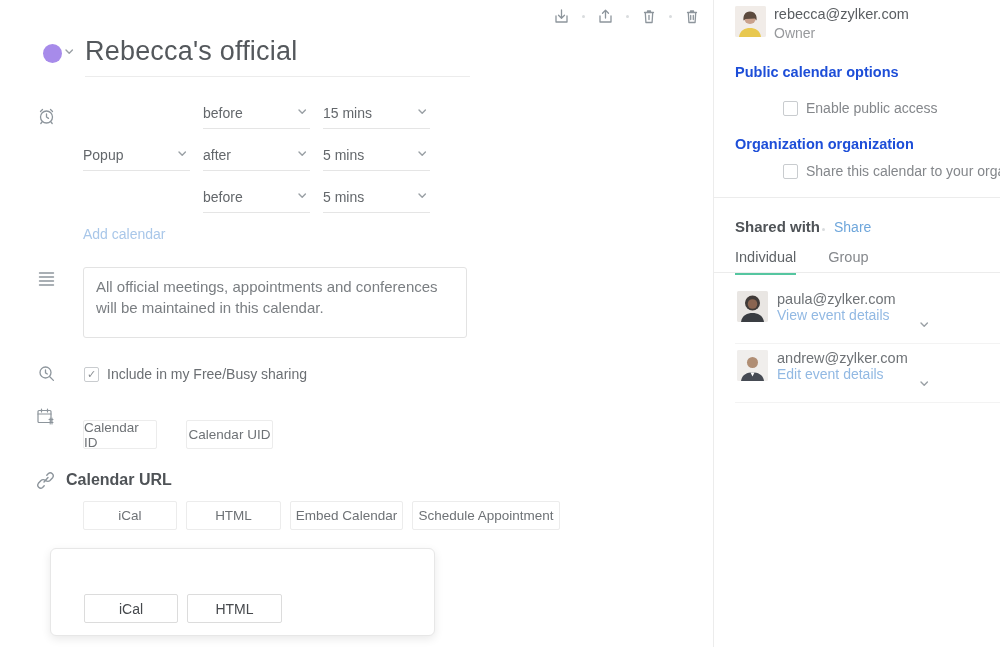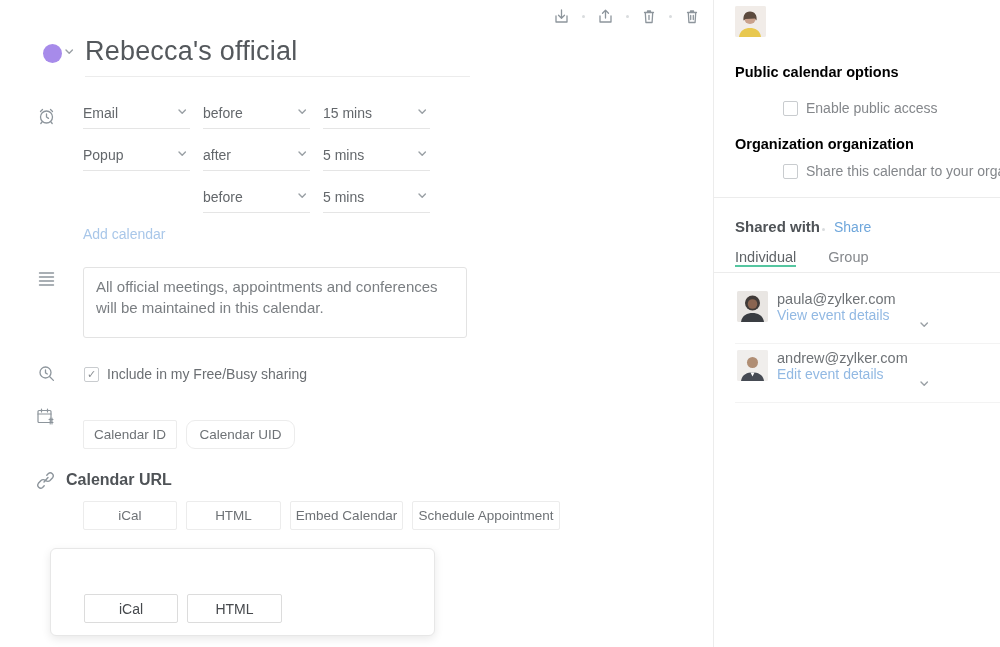--- a/index.html
+++ b/index.html
@@ -57,29 +57,29 @@
       border:1px solid #e7e7e7; border-radius:6px; box-shadow:0 3px 10px rgba(0,0,0,.09); }
   .btn.dark { border-color:#dcdcdc; color:#46494d; font-size:14px; }
 
   
   #side-rule { left:713px; top:0; width:1px; height:647px; background:#ececec; }
   .avatar { width:31px; height:31px; border-radius:2px; overflow:hidden; background:#efecea; position:relative; }
   .avatar svg { display:block; }
   #owner-block { top:6px; left:735px; display:flex; gap:8px; }
   #owner-email { font-size:14.5px; color:#5a5e62; }
   #owner-role { font-size:14px; color:#97999c; margin-top:3px; }
-  .side-heading { font-size:14.5px; font-weight:bold; color:#000000; position:absolute; left:735px; }
+  .side-heading { font-size:14.5px; font-weight:bold; color:#1d4ed8; position:absolute; left:735px; }
   .side-check { position:absolute; left:735px; display:flex; align-items:center; gap:8px;margin-left:48px; }
   .side-check .lbl { font-size:14px; color:#84878b; white-space:nowrap; }
   #shared-divider { top:197px; left:714px; width:286px; }
   #shared-heading { top:218px; left:735px; font-size:15px; font-weight:bold; color:#4f5357; }
   #shared-dot { top:228px; left:822px; }
   #share-link { top:219px; left:834px; font-size:14px; color:#6ea6db; cursor:pointer; }
   #tabs { top:249px; left:735px; display:flex; gap:32px; }
-  .tab { font-size:14.5px; color:#85888c; padding-bottom:2px; cursor:pointer; position:relative; }
+  .tab { font-size:14.5px; color:#85888c; padding-bottom:10px; cursor:pointer; position:relative; }
   .tab.active { color:#5f6367; }
   .tab.active::after { content:""; position:absolute; left:0; right:0; bottom:0; height:2px; background:#55c6a0; }
   #tabs-rule { top:272px; left:714px; width:286px; }
   .person { position:absolute; left:737px; display:flex; gap:9px; }
   .person .email { font-size:14.5px; color:#6e7276; }
   .person .perm { font-size:14px; color:#92b9e3; cursor:pointer; }
   .person-caret { position:absolute; left:920px; cursor:pointer; }
   .person-rule { left:735px; width:265px; background:#f3f3f3; }
 </style>
 </head>
@@ -135,28 +135,20 @@
   <div id="title-rule" class="abs hair"></div>
 
   <span id="alarm-icon" class="abs icon">
     <svg width="19" height="19" viewBox="0 0 19 19" fill="none" stroke="#8d959c" stroke-width="1.3" stroke-linecap="round">
         <circle cx="9.5" cy="10" r="6"></circle>
         <path d="M9.5 7v3l2 1.4"></path>
         <path d="M3.5 4.5l2-2M15.5 4.5l-2-2M5 15l-1.2 1.5M14 15l1.2 1.5"></path>
       </svg>
   </span>
 
-  <div class="sel" style="top:103px; left:83px;">
-      <span class="val">Email</span>
-      <span class="caret icon">
-        <svg width="9" height="7" viewBox="0 0 9 7">
-          <use href="#g-caret"></use>
-        </svg>
-      </span>
-    </div>
   <div class="sel" style="top:103px; left:203px;">
       <span class="val">before</span>
       <span class="caret icon">
         <svg width="9" height="7" viewBox="0 0 9 7">
           <use href="#g-caret"></use>
         </svg>
       </span>
     </div>
   <div class="sel" style="top:103px; left:323px;">
       <span class="val">15 mins</span>
@@ -230,22 +222,22 @@
     <span class="lbl">Include in my Free/Busy sharing</span>
   </div>
 
   <span id="calid-icon" class="abs icon">
     <svg width="19" height="19" viewBox="0 0 19 19" fill="none" stroke="#8d959c" stroke-width="1.2" stroke-linecap="round">
         <rect x="2" y="3.5" width="13" height="12" rx="1"></rect>
         <path d="M5.5 2v3M11.5 2v3M2 7h13"></path>
         <path d="M13 12.5h4M13 15.5h4M14.2 11v6M16 11v6" stroke-width="1.1"></path>
       </svg>
   </span>
-  <div class="btn" style="top:420px; left:83px; width:94px;">Calendar ID</div>
-  <div class="btn" style="top:420px; left:186px; width:109px;border-radius:9px;">Calendar UID</div>
+  <div class="btn" style="top:420px; left:83px; width:74px;">Calendar ID</div>
+  <div class="btn" style="top:420px; left:186px; width:87px;">Calendar UID</div>
 
   <span id="url-icon" class="abs icon">
     <svg width="19" height="19" viewBox="0 0 19 19" fill="none" stroke="#8d959c" stroke-width="1.4" stroke-linecap="round">
         <path d="M8 11l4-4.5"></path>
         <path d="M10.8 4.2l1.6-1.7a3 3 0 014.2 4.2l-2.6 2.8a3 3 0 01-4.3 0"></path>
         <path d="M8.2 14.8l-1.6 1.7a3 3 0 01-4.2-4.2L5 9.5a3 3 0 014.3 0"></path>
       </svg>
   </span>
   <div id="url-heading" class="abs">Calendar URL</div>
   <div class="btn" style="top:501px; left:83px;  width:94px;">iCal</div>
@@ -263,20 +255,24 @@
 
   <div id="owner-block" class="abs">
     <span class="avatar">
       <svg width="31" height="31" viewBox="0 0 31 31">
           <rect width="31" height="31" fill="#f1ece8"></rect>
           <circle cx="15" cy="12" r="6" fill="#c9a18c"></circle>
           <path d="M15 5.5c-5 0-7 4-6.5 9l2-1.5 9.5-.5 1.5 2c.8-5-1.5-9-6.5-9z" fill="#5c4a3e"></path>
           <path d="M4 31c1-7 6-9 11-9s10 2 11 9z" fill="#e8c84f"></path>
         </svg>
     </span>
+    <span>
+      <div id="owner-email">rebecca@zylker.com</div>
+      <div id="owner-role">Owner</div>
+    </span>
   </div>
 
   <div class="side-heading" style="top:64px;">Public calendar options</div>
   <div class="side-check" style="top:100px;">
     <span class="cbx"></span>
     <span class="lbl">Enable public access</span>
   </div>
 
   <div class="side-heading" style="top:136px;">Organization organization</div>
   <div class="side-check" style="top:163px;">

